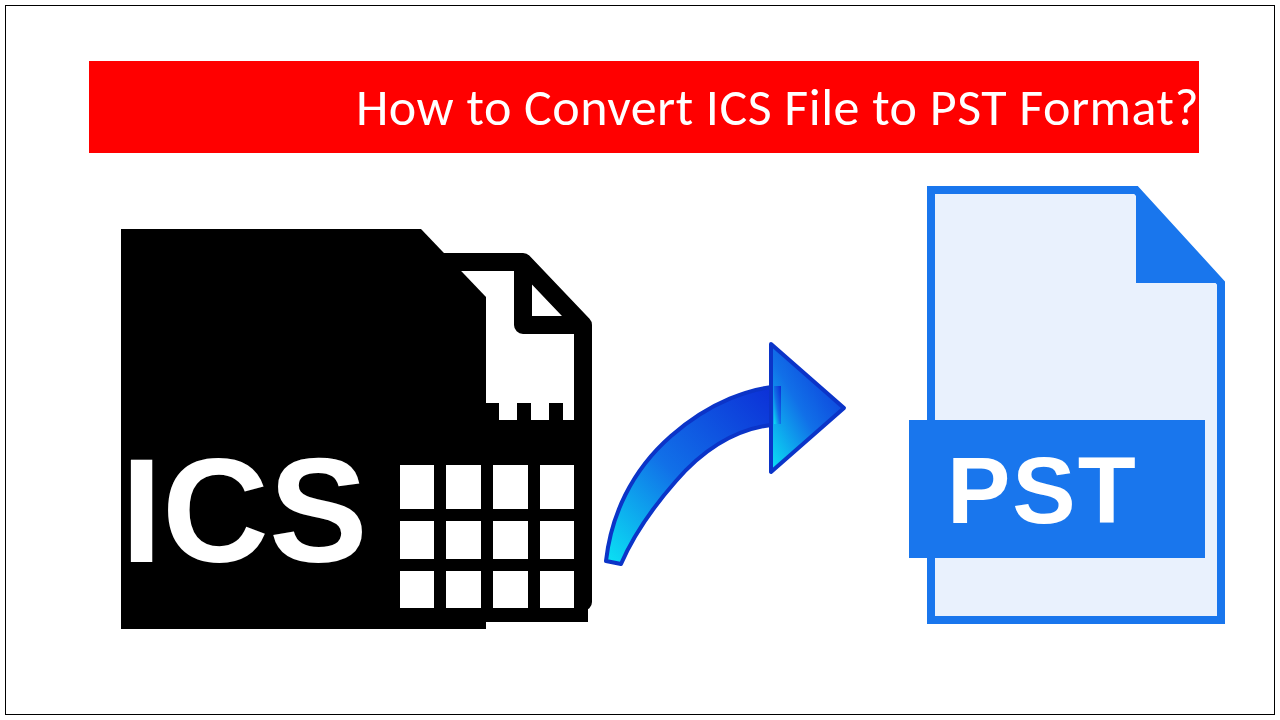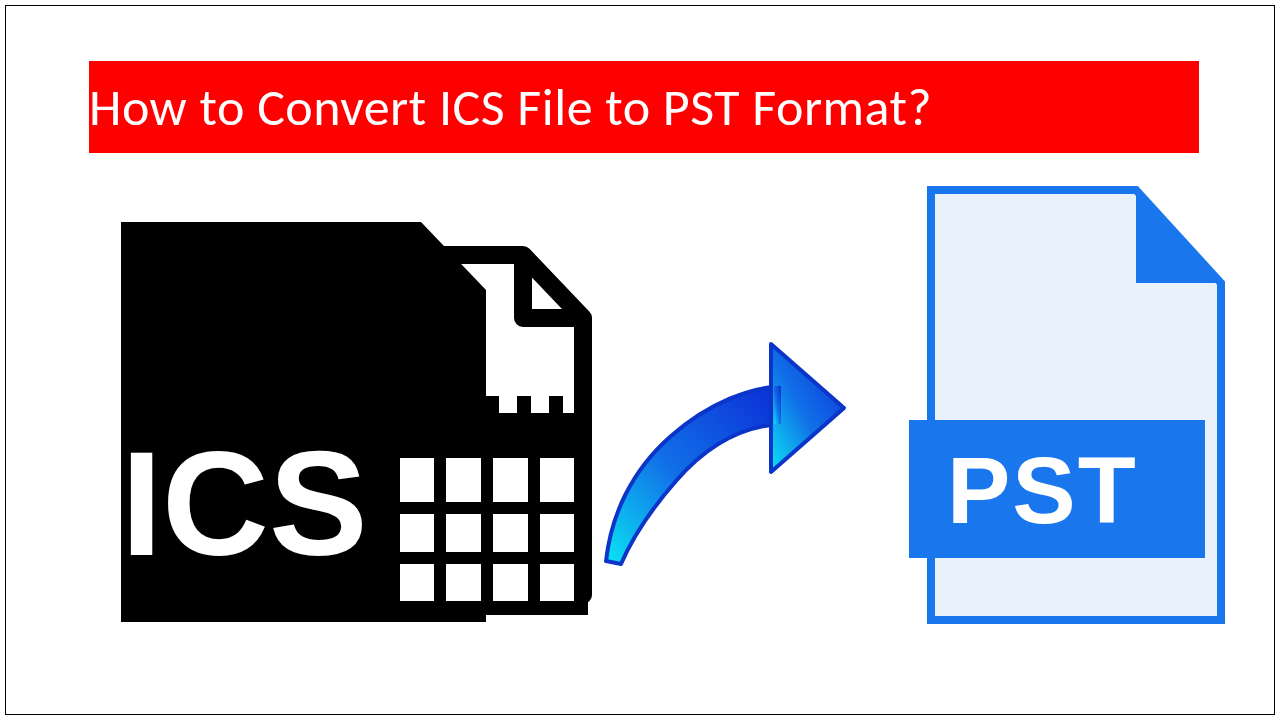--- a/index.html
+++ b/index.html
@@ -26,27 +26,27 @@
     .headline {
       position: absolute;
       top: 55px;
       left: 83px;
       width: 1110px;
       height: 92px;
       background: #ff0000;
       color: #ffffff;
       font-size: 52px;
       font-weight: 400;
-      text-align: left;
+      text-align: right;
       line-height: 92px;
       letter-spacing: 0.5px;
     }
     .ics-icon-wrap {
       position: absolute;
-      top: 194px;
+      top: 201px;
       left: 85px;
       width: 510px;
       height: 430px;
     }
     .arrow-wrap {
       position: absolute;
       top: 310px;
       left: 570px;
       width: 280px;
       height: 260px;

